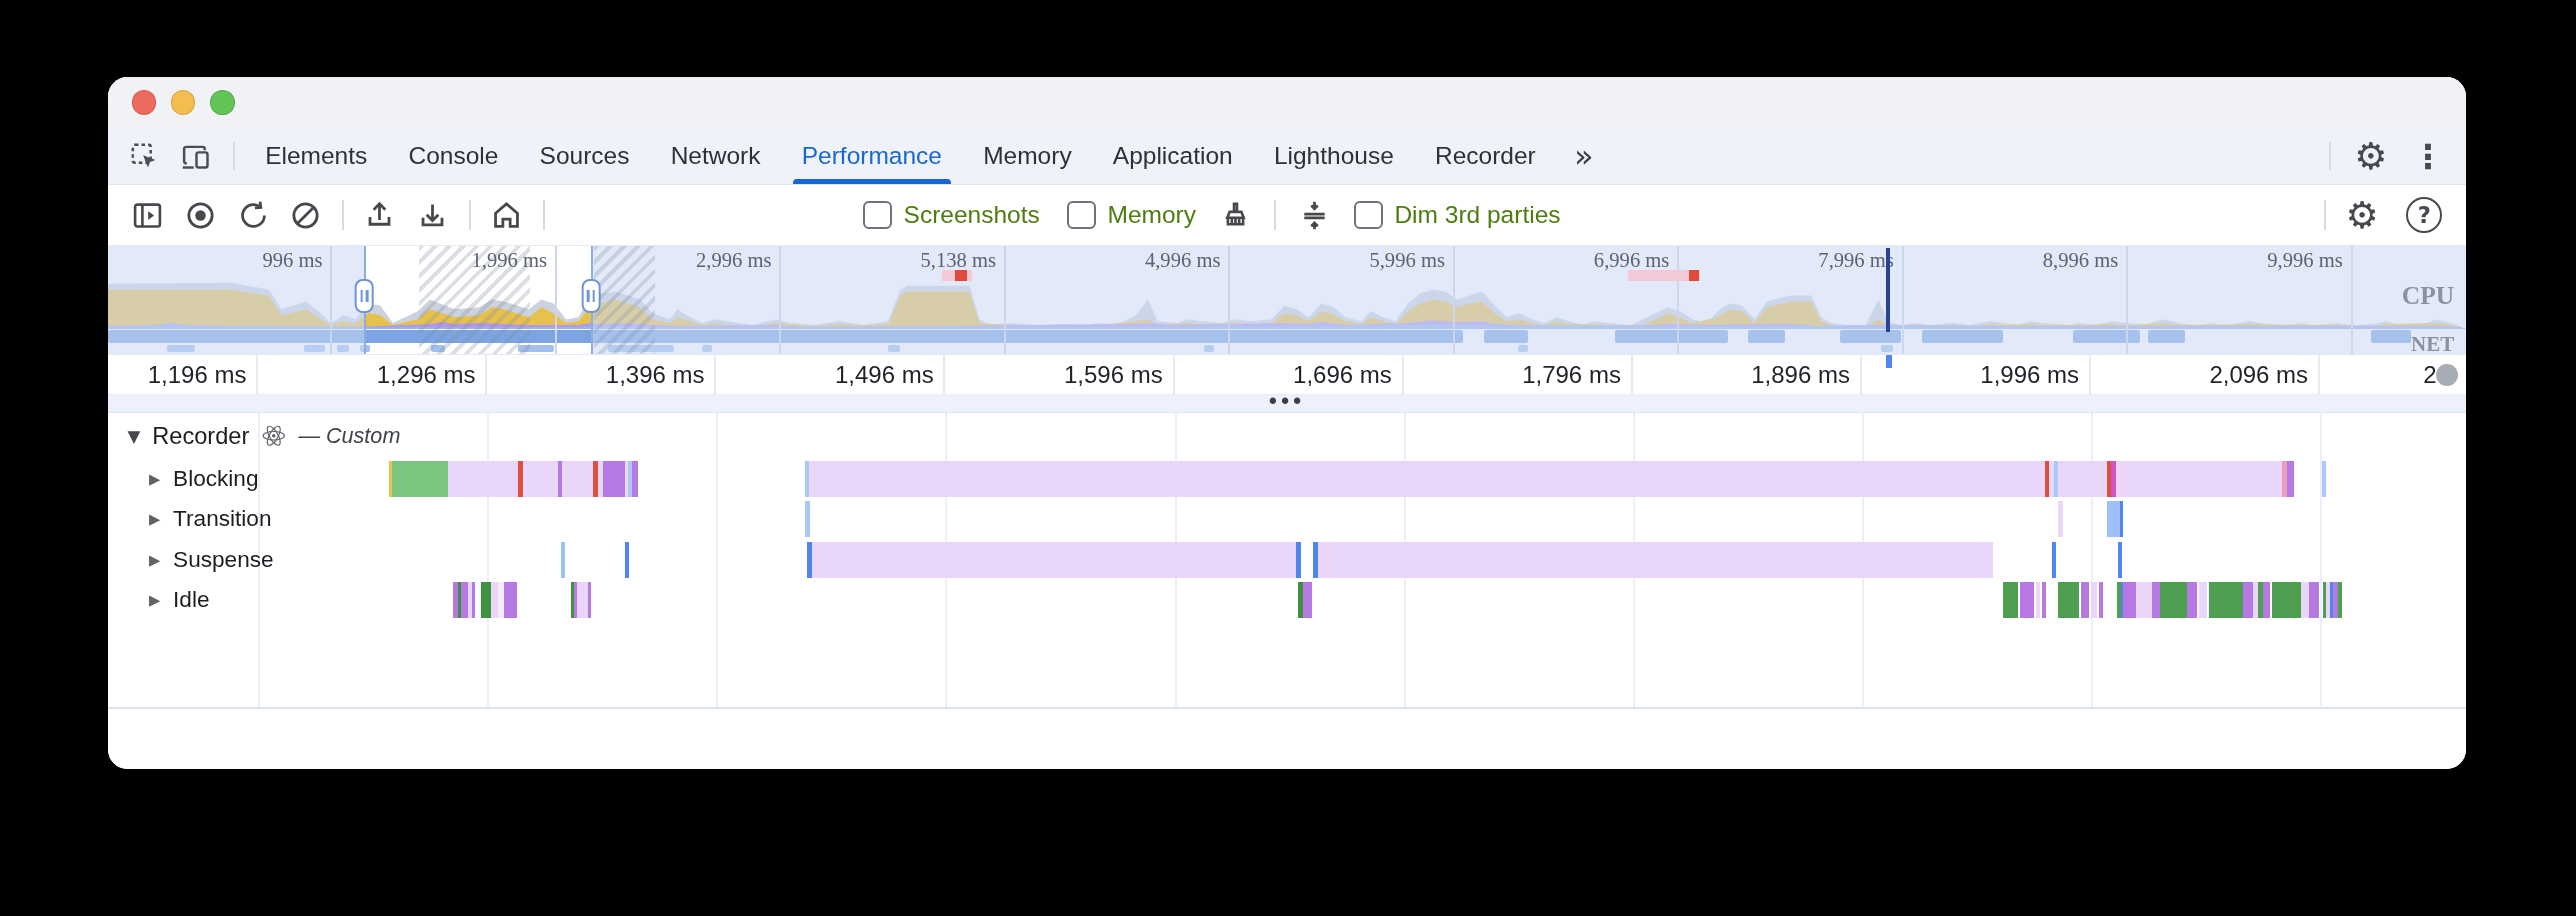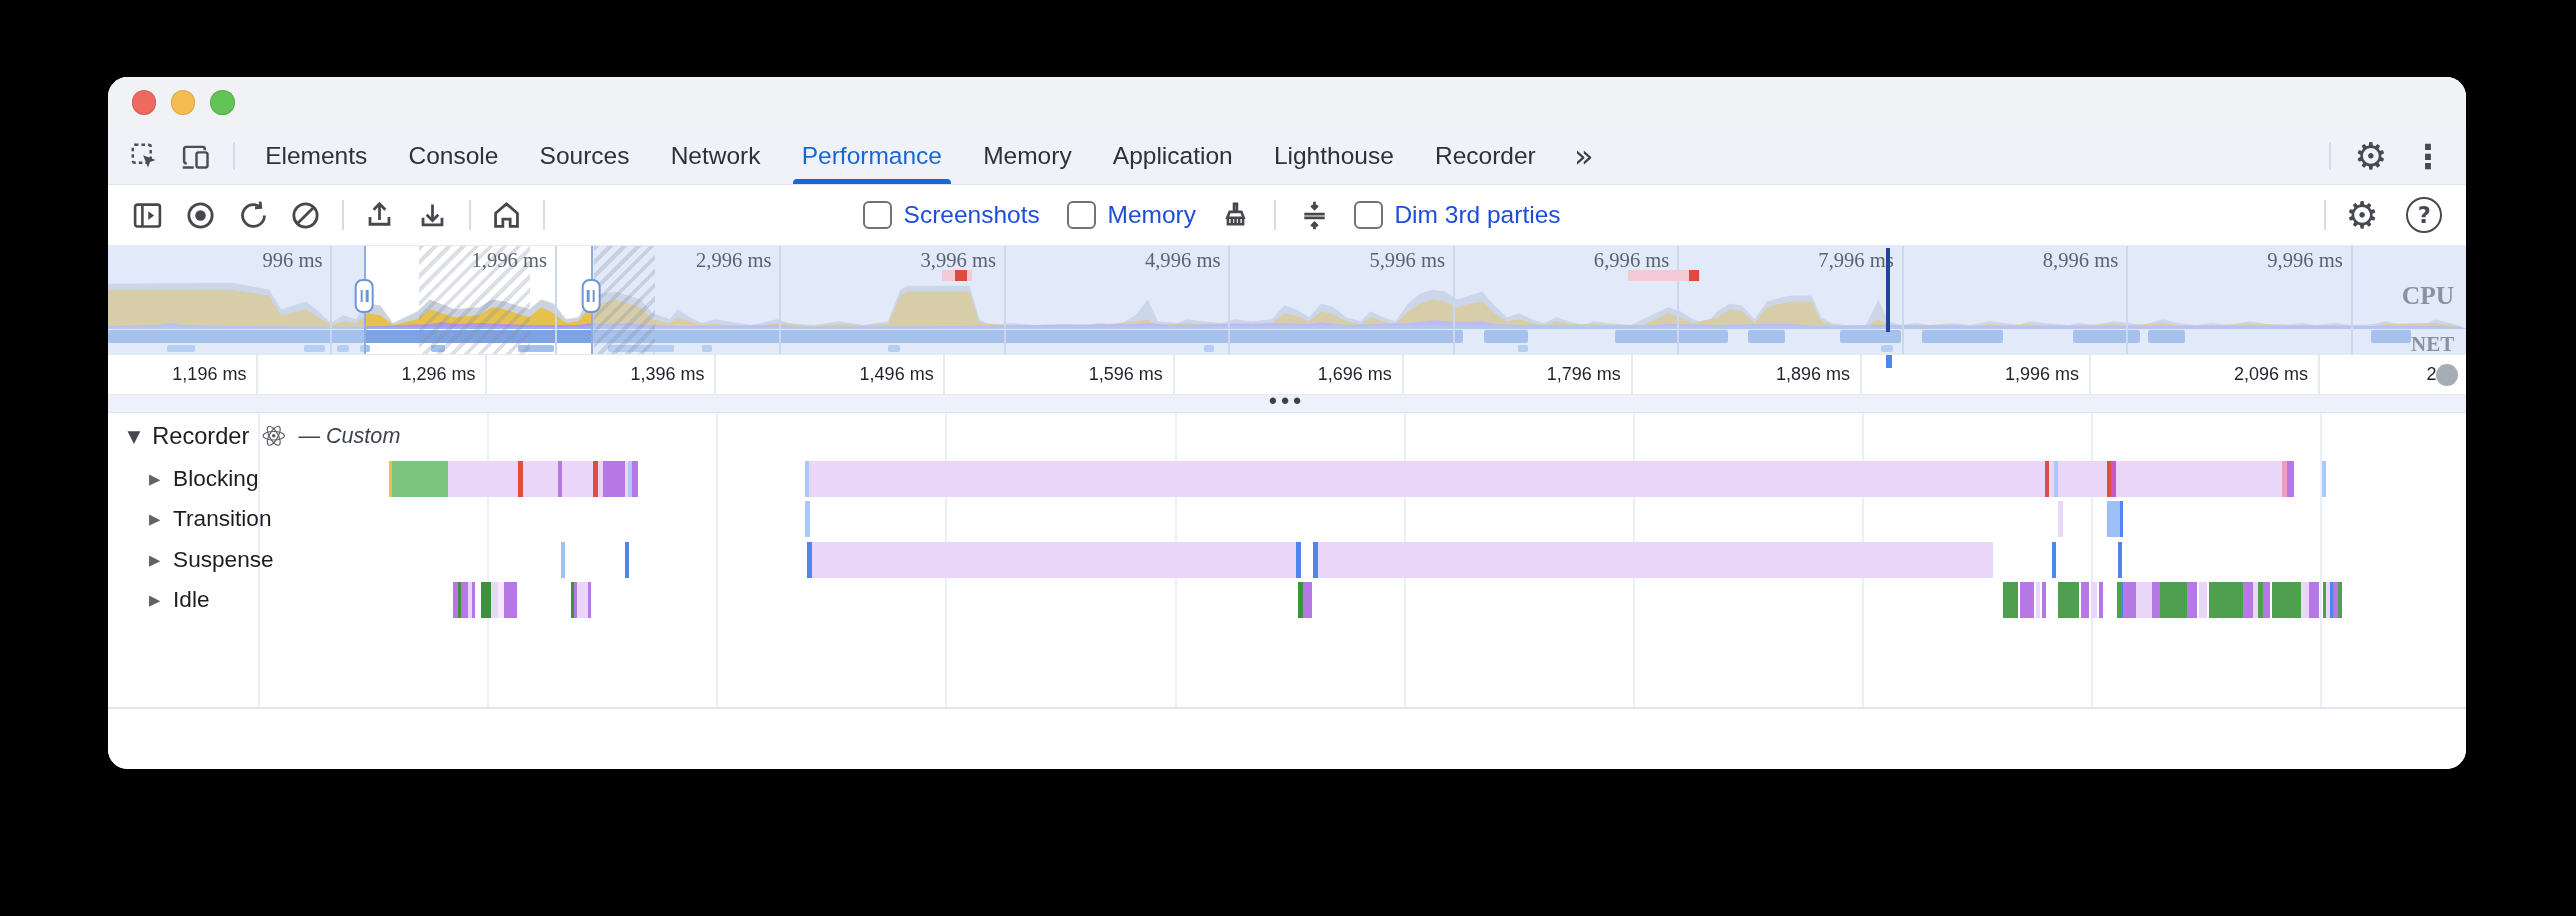--- a/index.html
+++ b/index.html
@@ -25,21 +25,21 @@
   .grow{flex:1;}
   .texticon{background:none;border:none;cursor:pointer;color:#46494f;display:flex;align-items:center;justify-content:center;
             font-family:"DejaVu Sans",sans-serif;}
   .gear-glyph{font-size:37px;}
   .kebab-glyph{font-size:33px;font-weight:bold;letter-spacing:0;}
   
   .toolbar{height:60px;background:#fff;display:flex;align-items:center;padding:0 17.7px 0 13.7px;border-bottom:1px solid #e6e9f1;}
   .tbtn{background:none;border:none;cursor:pointer;padding:0;margin:0 8.8px;display:flex;align-items:center;justify-content:center;color:#47484d;}
   .checkline{display:flex;align-items:center;gap:11.8px;margin:0 13.7px;cursor:pointer;}
   .checkbox{width:24.5px;height:24.5px;border:2.5px solid #6d727b;border-radius:5.9px;background:#fff;}
-  .checklabel{font-size:24.5px;color:#1d4ed8;white-space:nowrap;}
+  .checklabel{font-size:24.5px;color:#4d7c0f;white-space:nowrap;}
   .helpcircle{width:32px;height:32px;border:2.6px solid #46494f;border-radius:50%;font-size:22.6px;font-weight:bold;
               display:flex;align-items:center;justify-content:center;color:#46494f;}
   
   .overview{position:relative;height:108px;background:#fff;overflow:hidden;border-bottom:1px solid #e3e8f3;font-family:Liberation Serif, serif;}
   .ov-cells{position:absolute;inset:0;display:flex;z-index:4;pointer-events:none;}
   .ov-cell{height:100%;border-right:2px solid #ccd6ec;box-sizing:border-box;font-size:20.6px;color:#5b6270;
            text-align:right;padding:2.9px 7.9px 0 0;}
   .cpu-svg{position:absolute;left:0;top:19.6px;width:100%;height:63px;z-index:1;}
   .net-row{position:absolute;left:0;right:0;top:84px;height:12.8px;z-index:1;}
   .net-seg{position:absolute;top:0;height:100%;background:#7ca4e2;border-radius:2px;}
@@ -53,21 +53,21 @@
   .sel-edge{position:absolute;top:0;bottom:0;width:2px;background:#8fadde;z-index:5;}
   .handle{position:absolute;top:33px;width:14.7px;height:30px;background:#fff;border:2.5px solid #6f95d6;border-radius:7.9px;
           z-index:6;transform:translateX(-50%);display:flex;align-items:center;justify-content:center;gap:2.9px;cursor:ew-resize;}
   .handle i{display:block;width:2.5px;height:12.8px;background:#6f95d6;}
   .playhead{position:absolute;top:2px;height:84px;width:3.9px;background:#24439c;z-index:6;}
   .side-label{position:absolute;right:11.8px;font-weight:bold;color:#8b929f;z-index:4;}
   .cpu-label{top:35px;font-size:25.5px;}
   .net-label{top:86px;font-size:21px;}
   
   .druler{position:relative;height:39px;background:#fff;display:flex;border-bottom:1px solid #e8ebf4;}
-  .dcell{height:100%;border-right:2px solid #e6eaf3;box-sizing:border-box;font-size:18px;color:#1f2329;
+  .dcell{height:100%;border-right:2px solid #e6eaf3;box-sizing:border-box;font-size:24px;color:#1f2329;
          display:flex;align-items:center;justify-content:flex-end;padding-right:9.8px;white-space:nowrap;overflow:hidden;}
   .dcell.last{flex:1;border-right:none;justify-content:flex-end;padding-right:29.5px;}
   .ruler-playhead{position:absolute;top:0;width:5.9px;height:12.8px;background:#4e86ee;z-index:3;}
   .scroll-dot{position:absolute;right:7.9px;top:8.8px;width:22.6px;height:22.6px;border-radius:50%;background:#a7adb5;z-index:4;cursor:grab;}
   
   .dragstrip{height:16.7px;background:#edf1fb;border-bottom:1px solid #dde3f2;display:flex;align-items:center;justify-content:center;cursor:row-resize;}
   .dragstrip span{font-size:23.6px;line-height:0;letter-spacing:3.9px;color:#3c4043;margin-top:-3.9px;}
   
   .tracks{position:relative;height:294px;background:#fff;border-bottom:2px solid #dde3f2;overflow:hidden;}
   .gridline{position:absolute;top:0;bottom:0;width:2px;background:#eceff8;z-index:0;}
@@ -244,21 +244,21 @@
         <div class="net-tick" style="left: 25.2%; width: 0.4%;"></div>
         <div class="net-tick" style="left: 33.1%; width: 0.5%;"></div>
         <div class="net-tick" style="left: 46.5%; width: 0.4%;"></div>
         <div class="net-tick" style="left: 59.8%; width: 0.4%;"></div>
         <div class="net-tick" style="left: 75.2%; width: 0.5%;"></div>
       </div>
     <div class="ov-cells">
         <div class="ov-cell" style="width: 9.52%;">996 ms</div>
         <div class="ov-cell" style="width: 9.52%;">1,996 ms</div>
         <div class="ov-cell" style="width: 9.52%;">2,996 ms</div>
-        <div class="ov-cell" style="width: 9.52%;">3,996 ms</div>
+        <div class="ov-cell" style="width: 9.52%;">5,138 ms</div>
         <div class="ov-cell" style="width: 9.52%;">4,996 ms</div>
         <div class="ov-cell" style="width: 9.52%;">5,996 ms</div>
         <div class="ov-cell" style="width: 9.52%;">6,996 ms</div>
         <div class="ov-cell" style="width: 9.52%;">7,996 ms</div>
         <div class="ov-cell" style="width: 9.52%;">8,996 ms</div>
         <div class="ov-cell" style="width: 9.52%;">9,996 ms</div>
       </div>
     <div>
         <div class="dim" style="left: 0px; width: 10.87%;"></div>
         <div class="dim" style="left: 20.48%; right: 0px;"></div>

